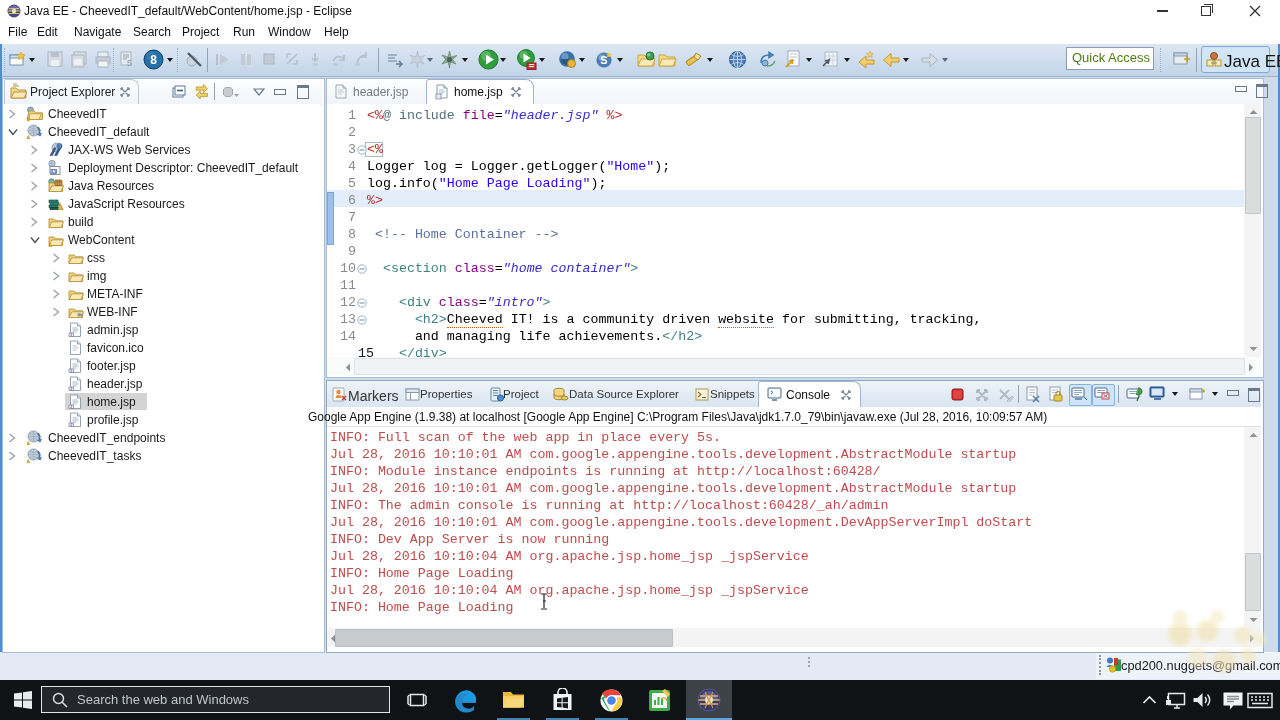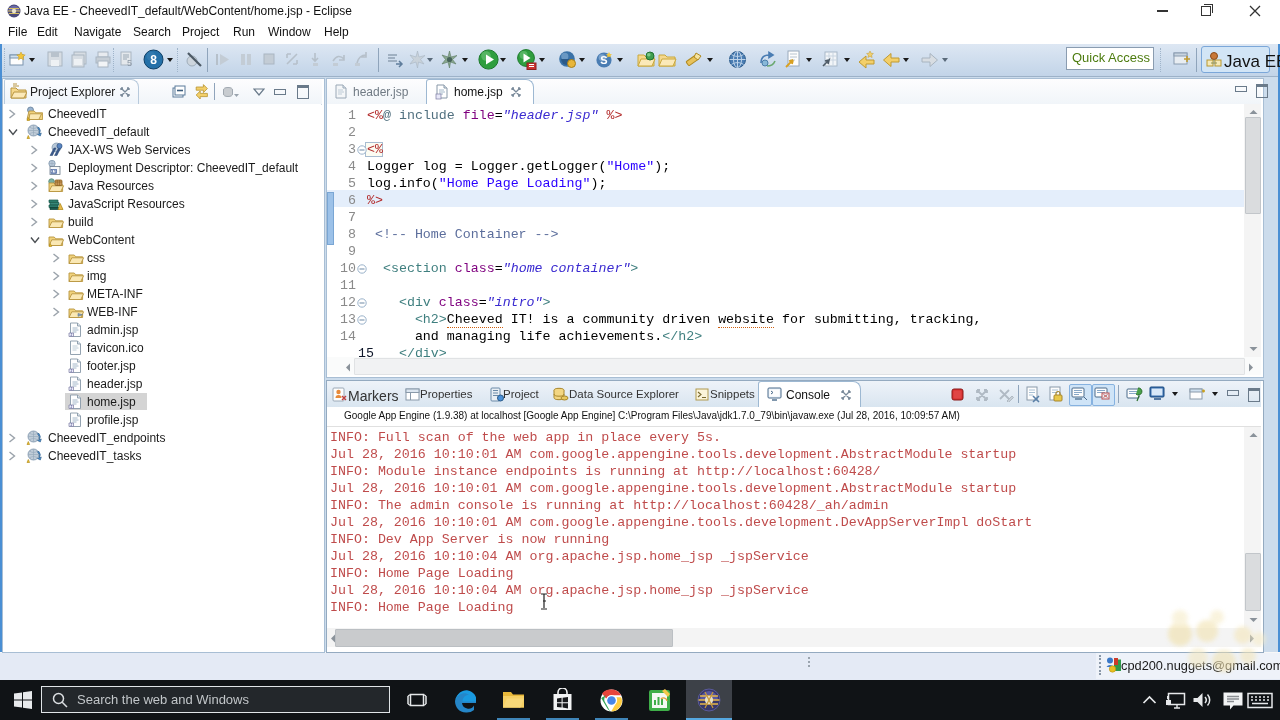--- a/index.html
+++ b/index.html
@@ -672,21 +672,21 @@
       <rect x="1" y="3" width="12" height="10" fill="#fdfdfd" stroke="#8a9aaa"></rect>
       <rect x="1" y="3" width="12" height="3" fill="#cfe0ef" stroke="#8a9aaa"></rect>
       <path d="M13 5 h3 m-1.5 -1.5 v3" stroke="#c8a020" stroke-width="1.5"></path>
     </svg>
   <div class="caret abs" style="left:886px;top:12px"></div>
   <div class="abs" style="left:901px;top:10px;width:10px;height:4px;border:1px solid #6a7a8a;"></div>
   <div class="abs" style="left:922px;top:8px;width:10px;height:10px;border:1px solid #6a7a8a;border-top-width:3px;"></div>
 </div>
 
 <div class="abs" style="left:327px;top:407px;width:934px;height:19px;background:#fff;border-bottom:1px solid #e0e0e0;"></div>
-<div class="abs" style="left:344px;top:410px;font-size:10px;color:#111;">Google App Engine (1.9.38) at localhost [Google App Engine] C:\Program Files\Java\jdk1.7.0_79\bin\javaw.exe (Jul 28, 2016, 10:09:57 AM)</div>
+<div class="abs" style="left:308px;top:410px;font-size:12px;color:#111;">Google App Engine (1.9.38) at localhost [Google App Engine] C:\Program Files\Java\jdk1.7.0_79\bin\javaw.exe (Jul 28, 2016, 10:09:57 AM)</div>
 
 <div class="abs" id="clog" style="left:330px;top:427px;width:912px;height:200px;overflow:hidden;">
 <div class="mono abs" style="left:0;top:2px;color:#bf4b4b;">INFO: Full scan of the web app in place every 5s.</div>
 <div class="mono abs" style="left:0;top:19px;color:#bf4b4b;">Jul 28, 2016 10:10:01 AM com.google.appengine.tools.development.AbstractModule startup</div>
 <div class="mono abs" style="left:0;top:36px;color:#bf4b4b;">INFO: Module instance endpoints is running at http://localhost:60428/</div>
 <div class="mono abs" style="left:0;top:53px;color:#bf4b4b;">Jul 28, 2016 10:10:01 AM com.google.appengine.tools.development.AbstractModule startup</div>
 <div class="mono abs" style="left:0;top:70px;color:#bf4b4b;">INFO: The admin console is running at http://localhost:60428/_ah/admin</div>
 <div class="mono abs" style="left:0;top:87px;color:#bf4b4b;">Jul 28, 2016 10:10:01 AM com.google.appengine.tools.development.DevAppServerImpl doStart</div>
 <div class="mono abs" style="left:0;top:104px;color:#bf4b4b;">INFO: Dev App Server is now running</div>
 <div class="mono abs" style="left:0;top:121px;color:#bf4b4b;">Jul 28, 2016 10:10:04 AM org.apache.jsp.home_jsp _jspService</div>

